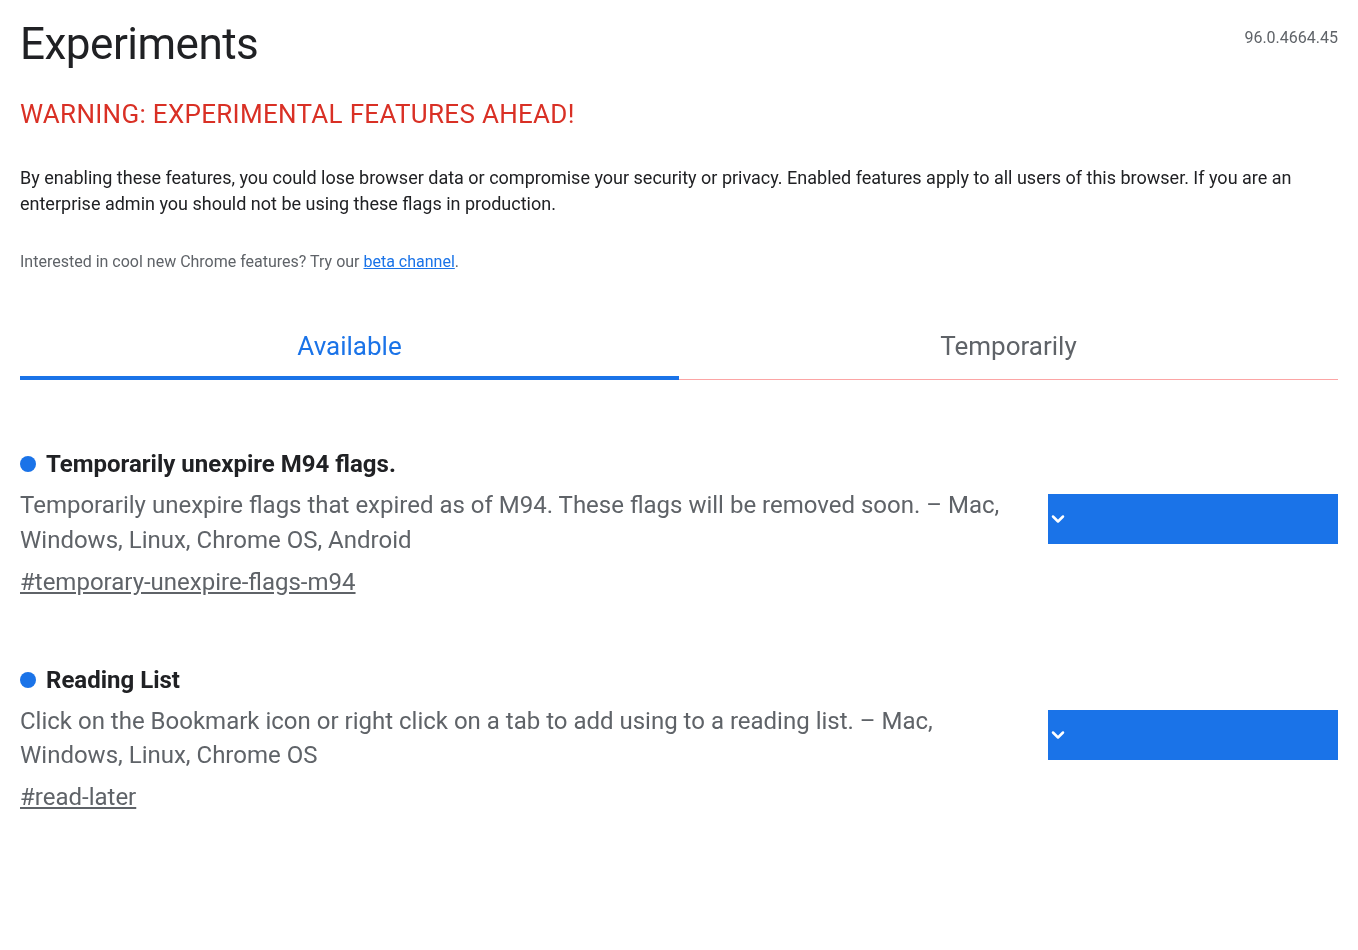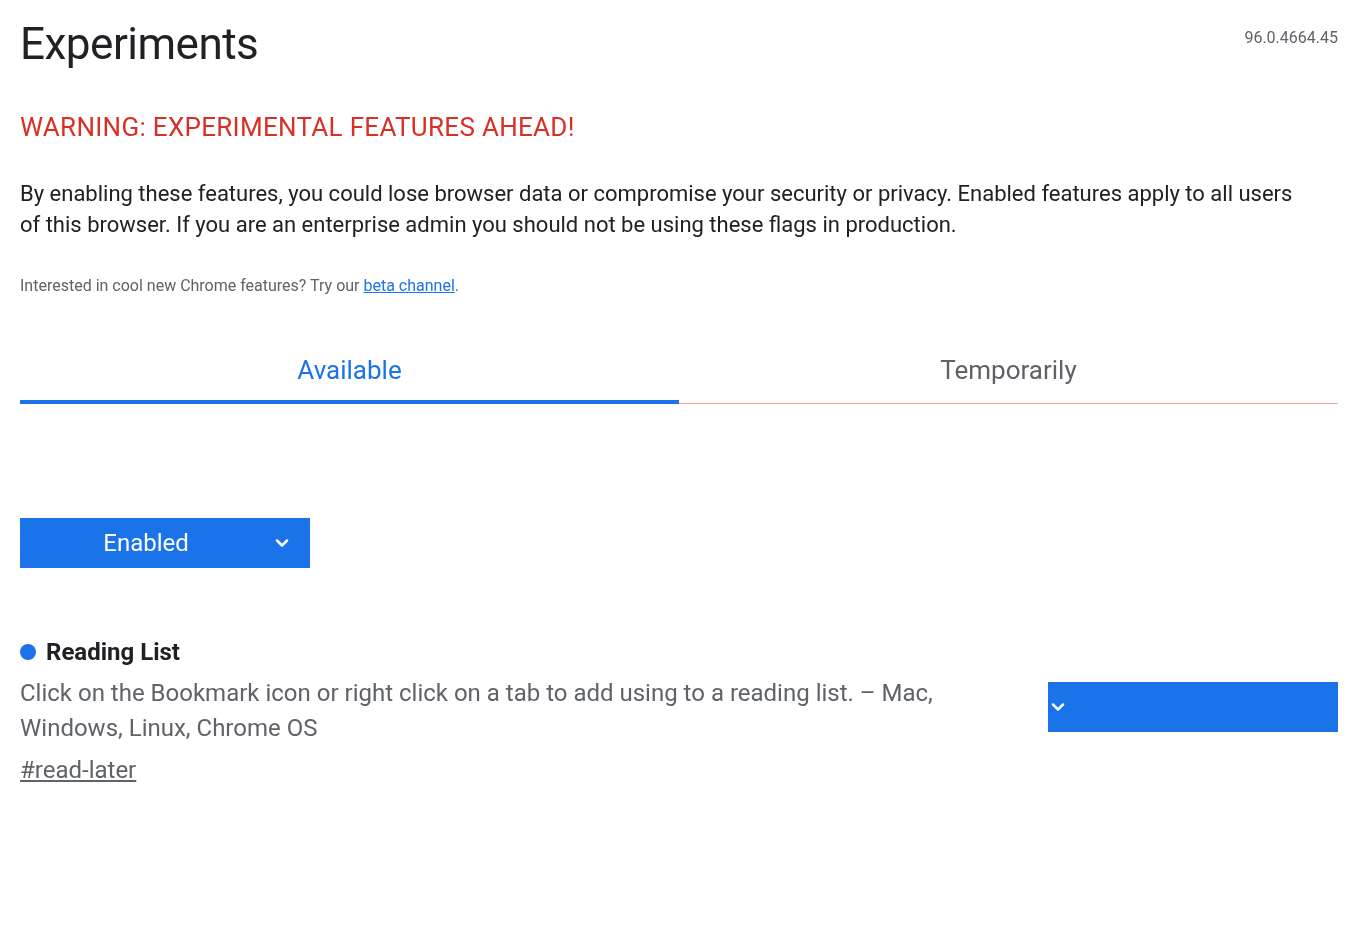--- a/index.html
+++ b/index.html
@@ -11,21 +11,21 @@
       font-family: Roboto, "Segoe UI", Arial, sans-serif;
       background: #fff;
       color: #202124;
       padding: 18px 20px;
       width: 1358px;
     }
     .header-row {
       display: flex;
       justify-content: space-between;
       align-items: flex-start;
-      margin-bottom: 42px;
+      margin-bottom: 29px;
     }
     .page-title {
       font-size: 44px;
       font-weight: 400;
       color: #202124;
       letter-spacing: -0.5px;
     }
     .version {
       font-size: 16px;
       color: #5f6368;
@@ -33,21 +33,21 @@
       text-align: center;
     }
     .warning {
       font-size: 26px;
       color: #d93025;
       font-weight: 400;
       margin-bottom: 36px;
       letter-spacing: 0.3px;
     }
     .description {
-      font-size: 22px;
+      font-size: 18px;
       color: #202124;
       line-height: 1.42;
       margin-bottom: 36px;
       max-width: 1280px;
     }
     .promo {
       font-size: 16px;
       color: #5f6368;
       margin-bottom: 44px;
     }
@@ -170,43 +170,50 @@
 <div class="promo">
   <span>Interested in cool new Chrome features? Try our </span><a href="#">beta channel</a><span>.</span>
 </div>
 
 <div class="tabs">
   <div class="tab active">Available</div>
   <div class="tab inactive">Temporarily</div>
 </div>
 
 <div class="experiment">
-  <div class="experiment-control">
-    <div class="select">
-      <span class="select-label">Enabled</span>
-      <span class="chevron">
-        <svg viewBox="0 0 24 24" fill="none" stroke="#fff" stroke-width="3" stroke-linecap="round" stroke-linejoin="round">
-            <polyline points="6 9 12 15 18 9"></polyline>
-          </svg>
-      </span>
-    </div>
-  </div>
-</div>
-
-<div class="experiment">
   <div class="experiment-body">
     <div class="experiment-title-row">
       <span class="dot"></span>
-      <span class="experiment-title">Reading List</span>
-    </div>
-    <div class="experiment-desc">Click on the Bookmark icon or right click on a tab to add using to a reading list. – Mac, Windows, Linux, Chrome OS</div>
-    <a class="experiment-hash" href="#">#read-later</a>
+      <span class="experiment-title">Temporarily unexpire M94 flags.</span>
+    </div>
+    <div class="experiment-desc">Temporarily unexpire flags that expired as of M94. These flags will be removed soon. – Mac, Windows, Linux, Chrome OS, Android</div>
+    <a class="experiment-hash" href="#">#temporary-unexpire-flags-m94</a>
   </div>
   <div class="experiment-control">
     <div class="select">
       <span class="chevron">
         <svg viewBox="0 0 24 24" fill="none" stroke="#fff" stroke-width="3" stroke-linecap="round" stroke-linejoin="round">
             <polyline points="6 9 12 15 18 9"></polyline>
           </svg>
       </span>
     </div>
   </div>
 </div>
 
+<div class="experiment">
+  <div class="experiment-body">
+    <div class="experiment-title-row">
+      <span class="dot"></span>
+      <span class="experiment-title">Reading List</span>
+    </div>
+    <div class="experiment-desc">Click on the Bookmark icon or right click on a tab to add using to a reading list. – Mac, Windows, Linux, Chrome OS</div>
+    <a class="experiment-hash" href="#">#read-later</a>
+  </div>
+  <div class="experiment-control">
+    <div class="select">
+      <span class="chevron">
+        <svg viewBox="0 0 24 24" fill="none" stroke="#fff" stroke-width="3" stroke-linecap="round" stroke-linejoin="round">
+            <polyline points="6 9 12 15 18 9"></polyline>
+          </svg>
+      </span>
+    </div>
+  </div>
+</div>
+
 </body></html>

